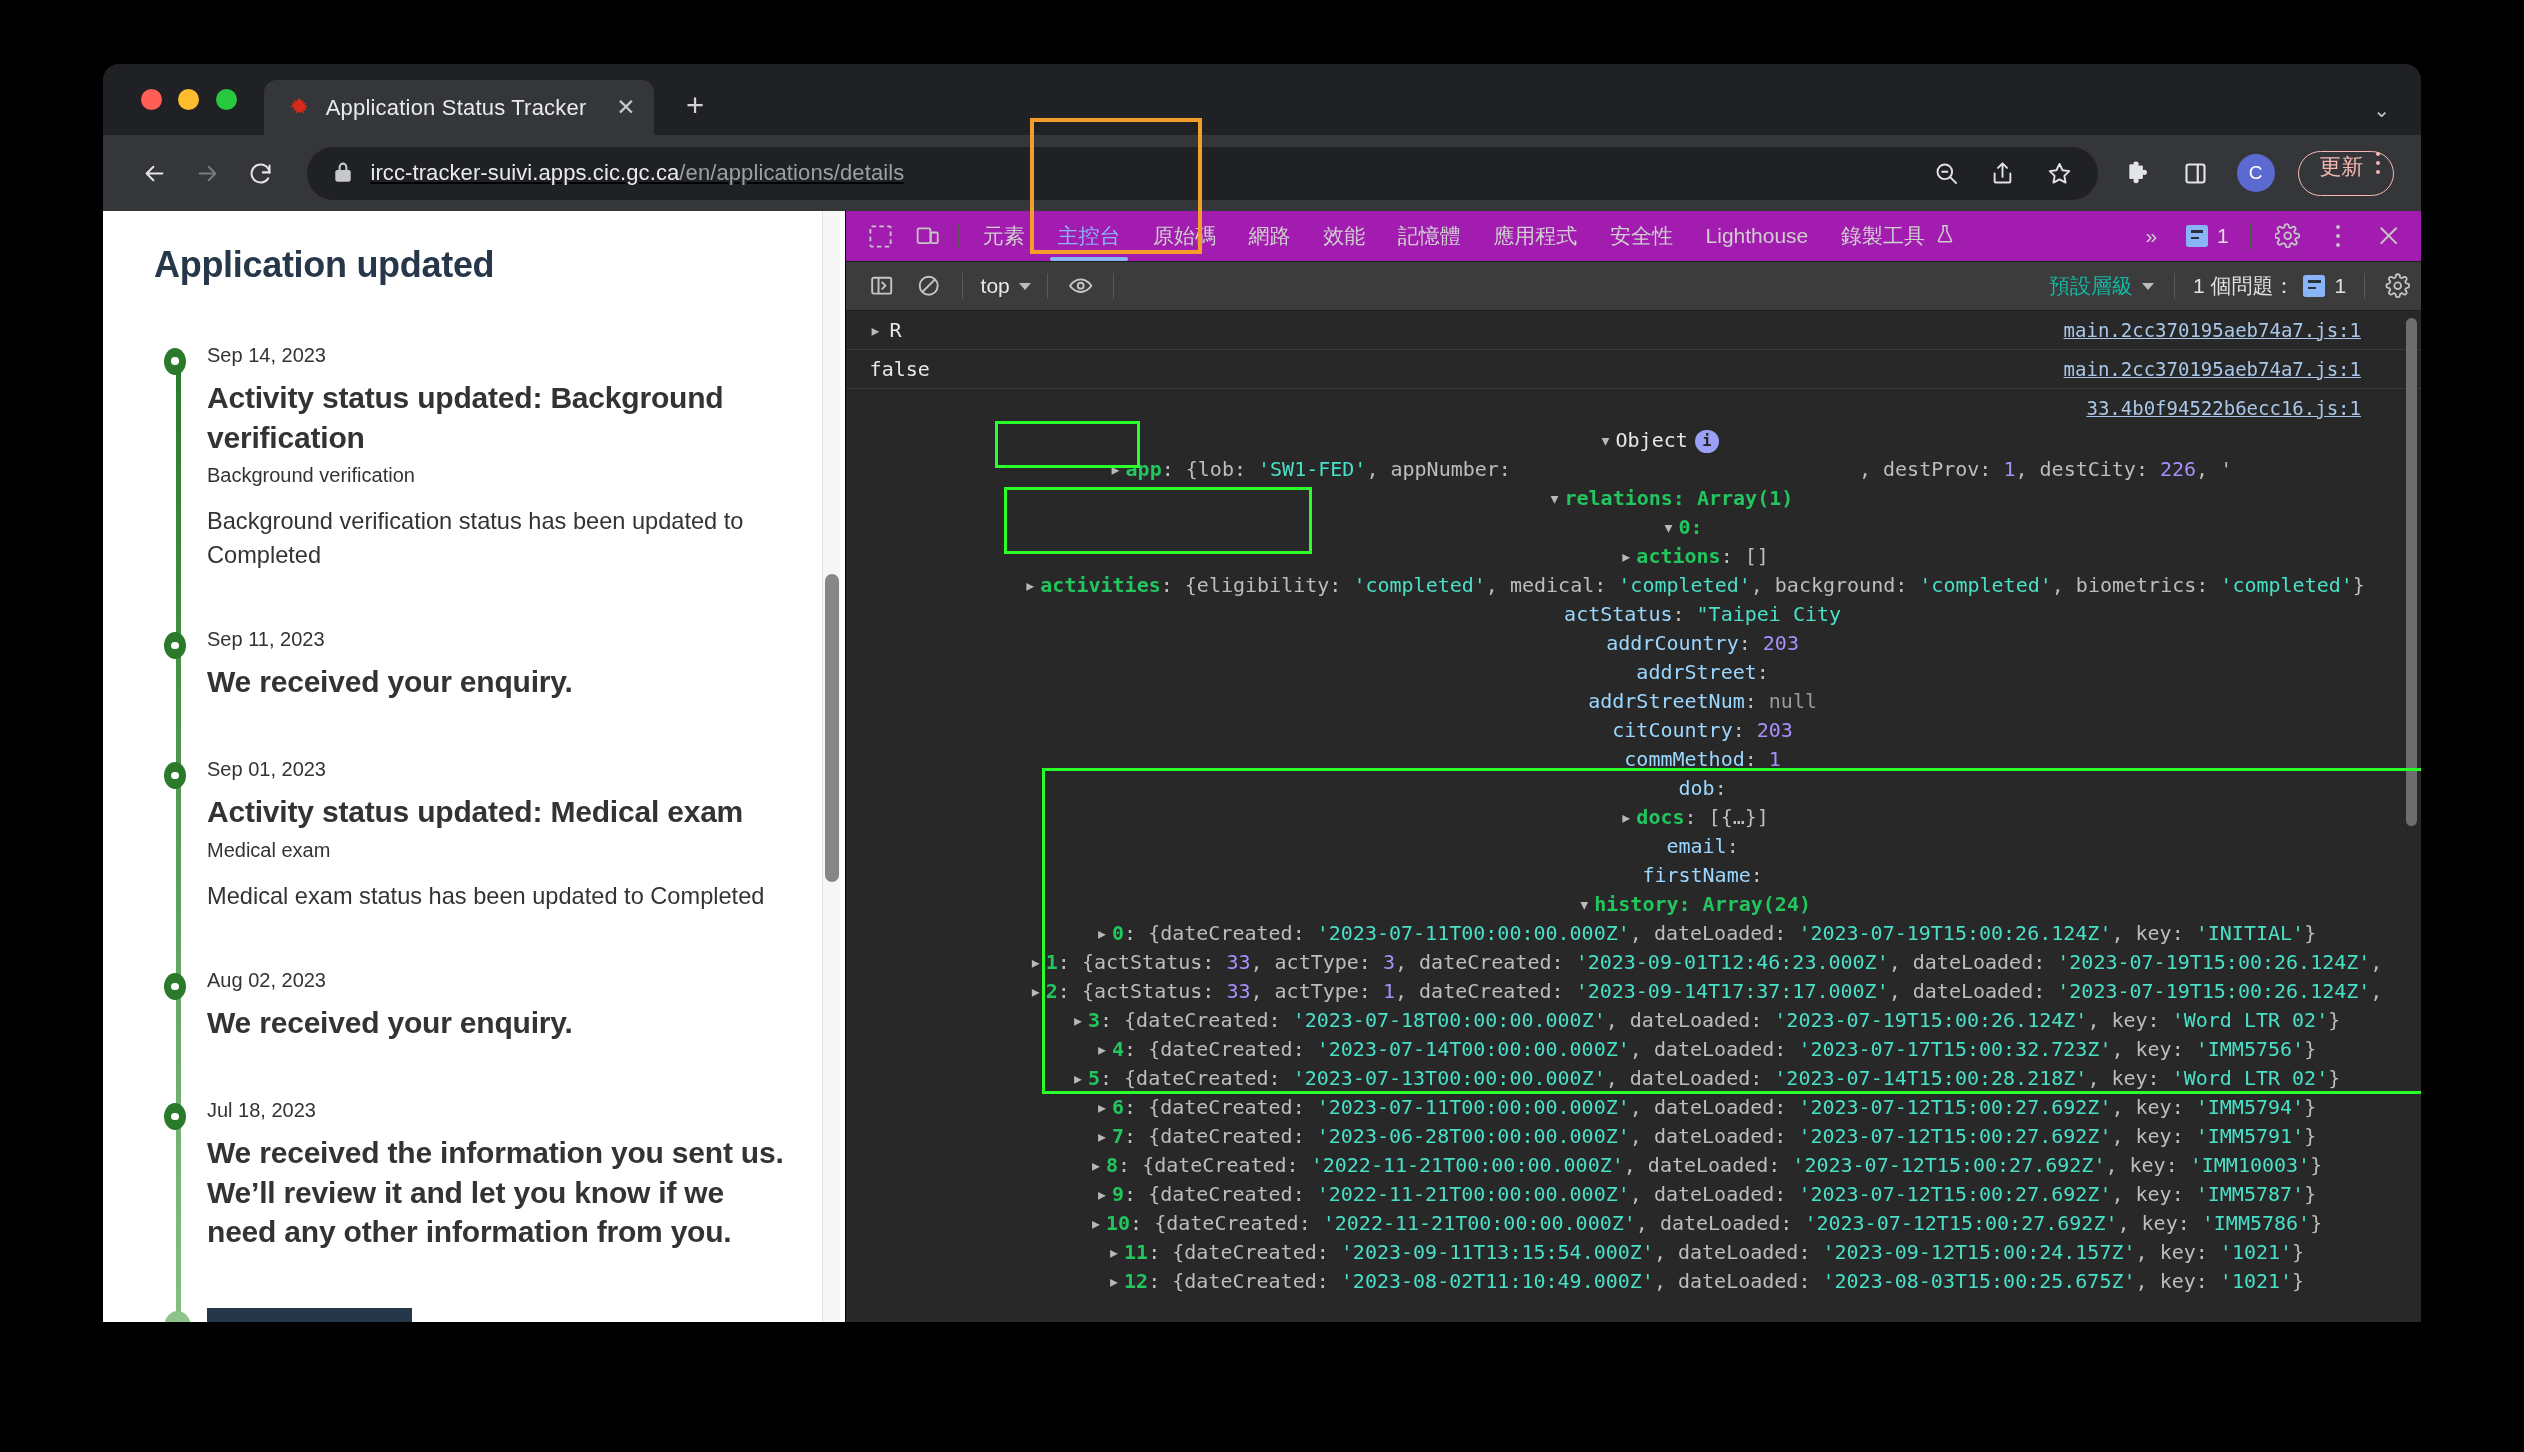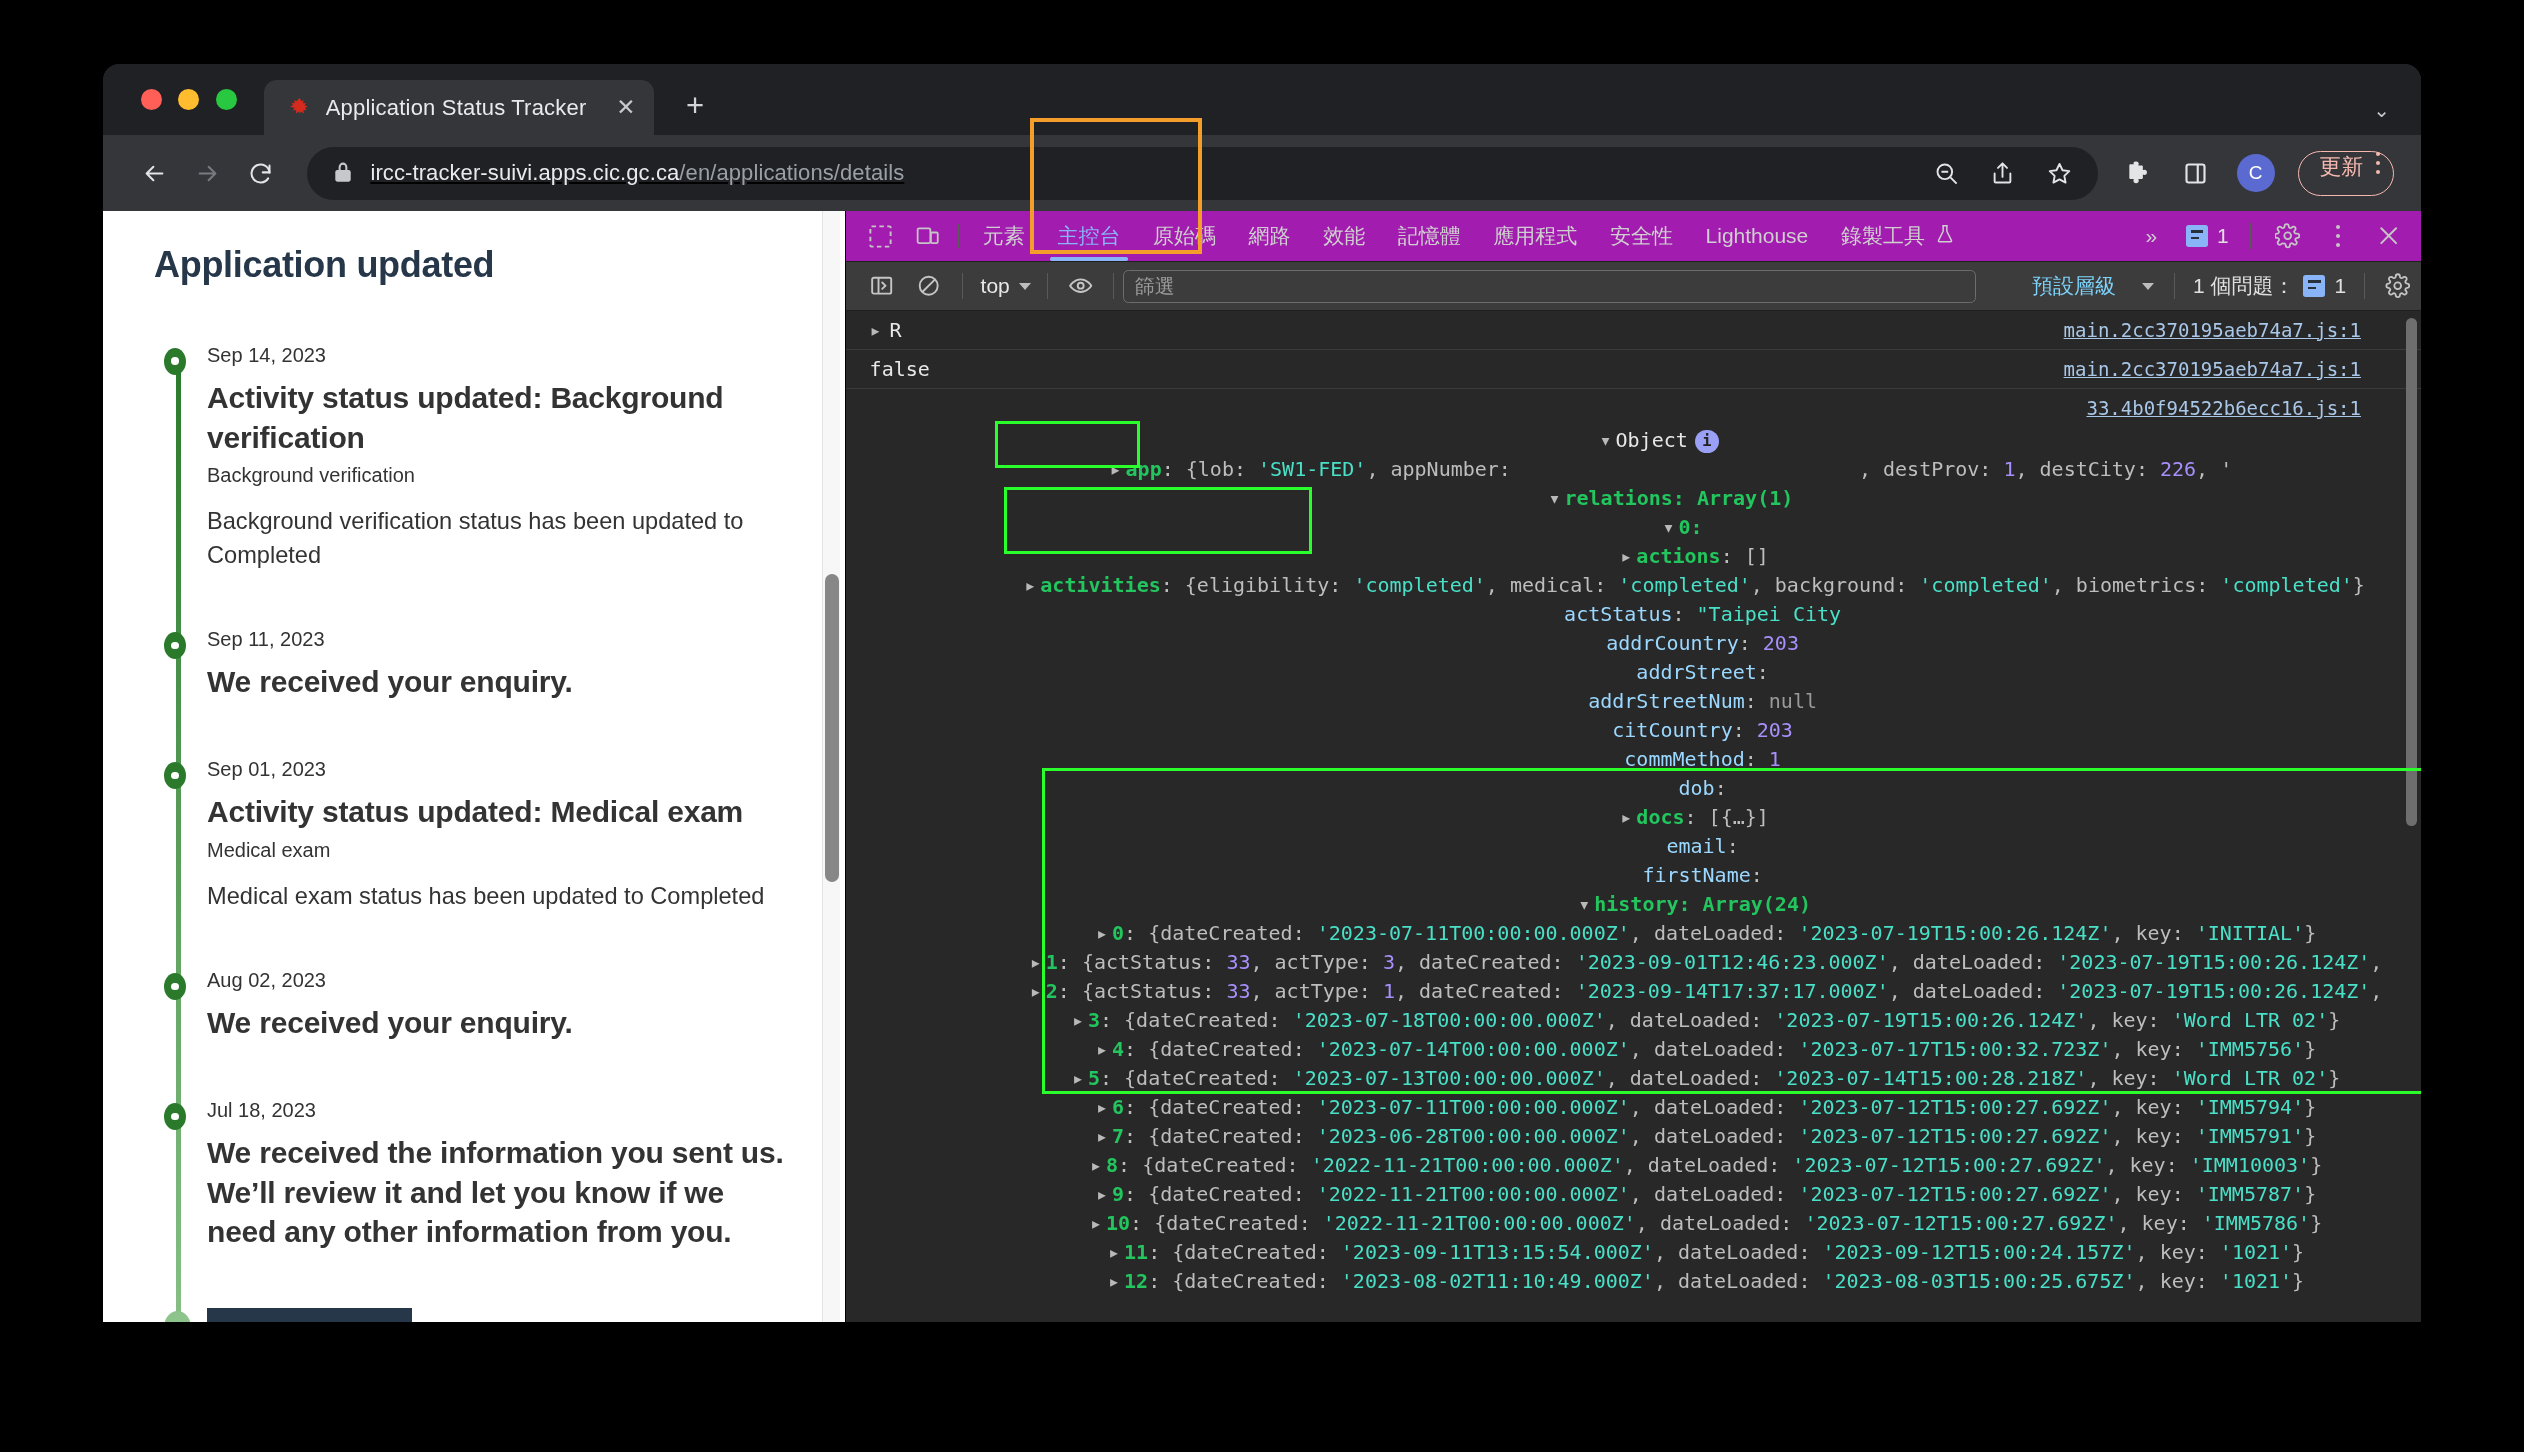--- a/index.html
+++ b/index.html
@@ -206,21 +206,21 @@
   .ctx-select {
     color: #e8e8e8; font-size: 21px; display: flex; align-items: center; gap: 9px;
     padding: 0 7.3px 0 9px;
   }
   .caret { width: 0; height: 0; border-left: 6.3px solid transparent; border-right: 6.3px solid transparent; border-top: 7.3px solid #bdbdbd; }
   .filter-input {
     height: 33px; border: 0.9px solid #6d6d6d; border-radius: 5.4px;
     background: transparent; color: #9a9a9a; font-size: 20px;
     padding: 0 11px; width: 853px; display: flex; align-items: center;
   }
-  .levels { color: #7dd3fc; font-size: 21px; display: flex; align-items: center; gap: 26px; margin-left: auto; padding: 0 11px; }
+  .levels { color: #14b8a6; font-size: 21px; display: flex; align-items: center; gap: 9px; margin-left: auto; padding: 0 11px; }
   .vsep { width: 0.9px; height: 25.4px; background: #5a5a5a; margin: 0 9px; }
 
   
   .console {
     flex: 1 1 auto; overflow: hidden; position: relative;
     background: #282828;
     font-family: "DejaVu Sans Mono", "Liberation Mono", monospace;
     font-size: 20px; line-height: 29px; color: #d4d4d4;
   }
   .msg {
@@ -490,21 +490,20 @@
           <span class="caret"></span>
         </span>
         <span class="vsep"></span>
         <span class="dt-icobtn">
           <svg width="25.4" height="25.4" viewBox="0 0 24 24" fill="none" stroke="currentColor" stroke-width="1.8">
               <path d="M2 12s3.6-6 10-6 10 6 10 6-3.6 6-10 6-10-6-10-6z"></path>
               <circle cx="12" cy="12" r="2.8"></circle>
             </svg>
         </span>
         <span class="vsep"></span>
-        <span class="filter-input">篩選</span>
 
         <span class="levels">
           <span>預設層級</span>
           <span class="caret"></span>
         </span>
         <span class="vsep"></span>
         <span class="issue-badge">
           <span>1 個問題：</span>
           <span class="issue-sq"></span>
           <span>1</span>

